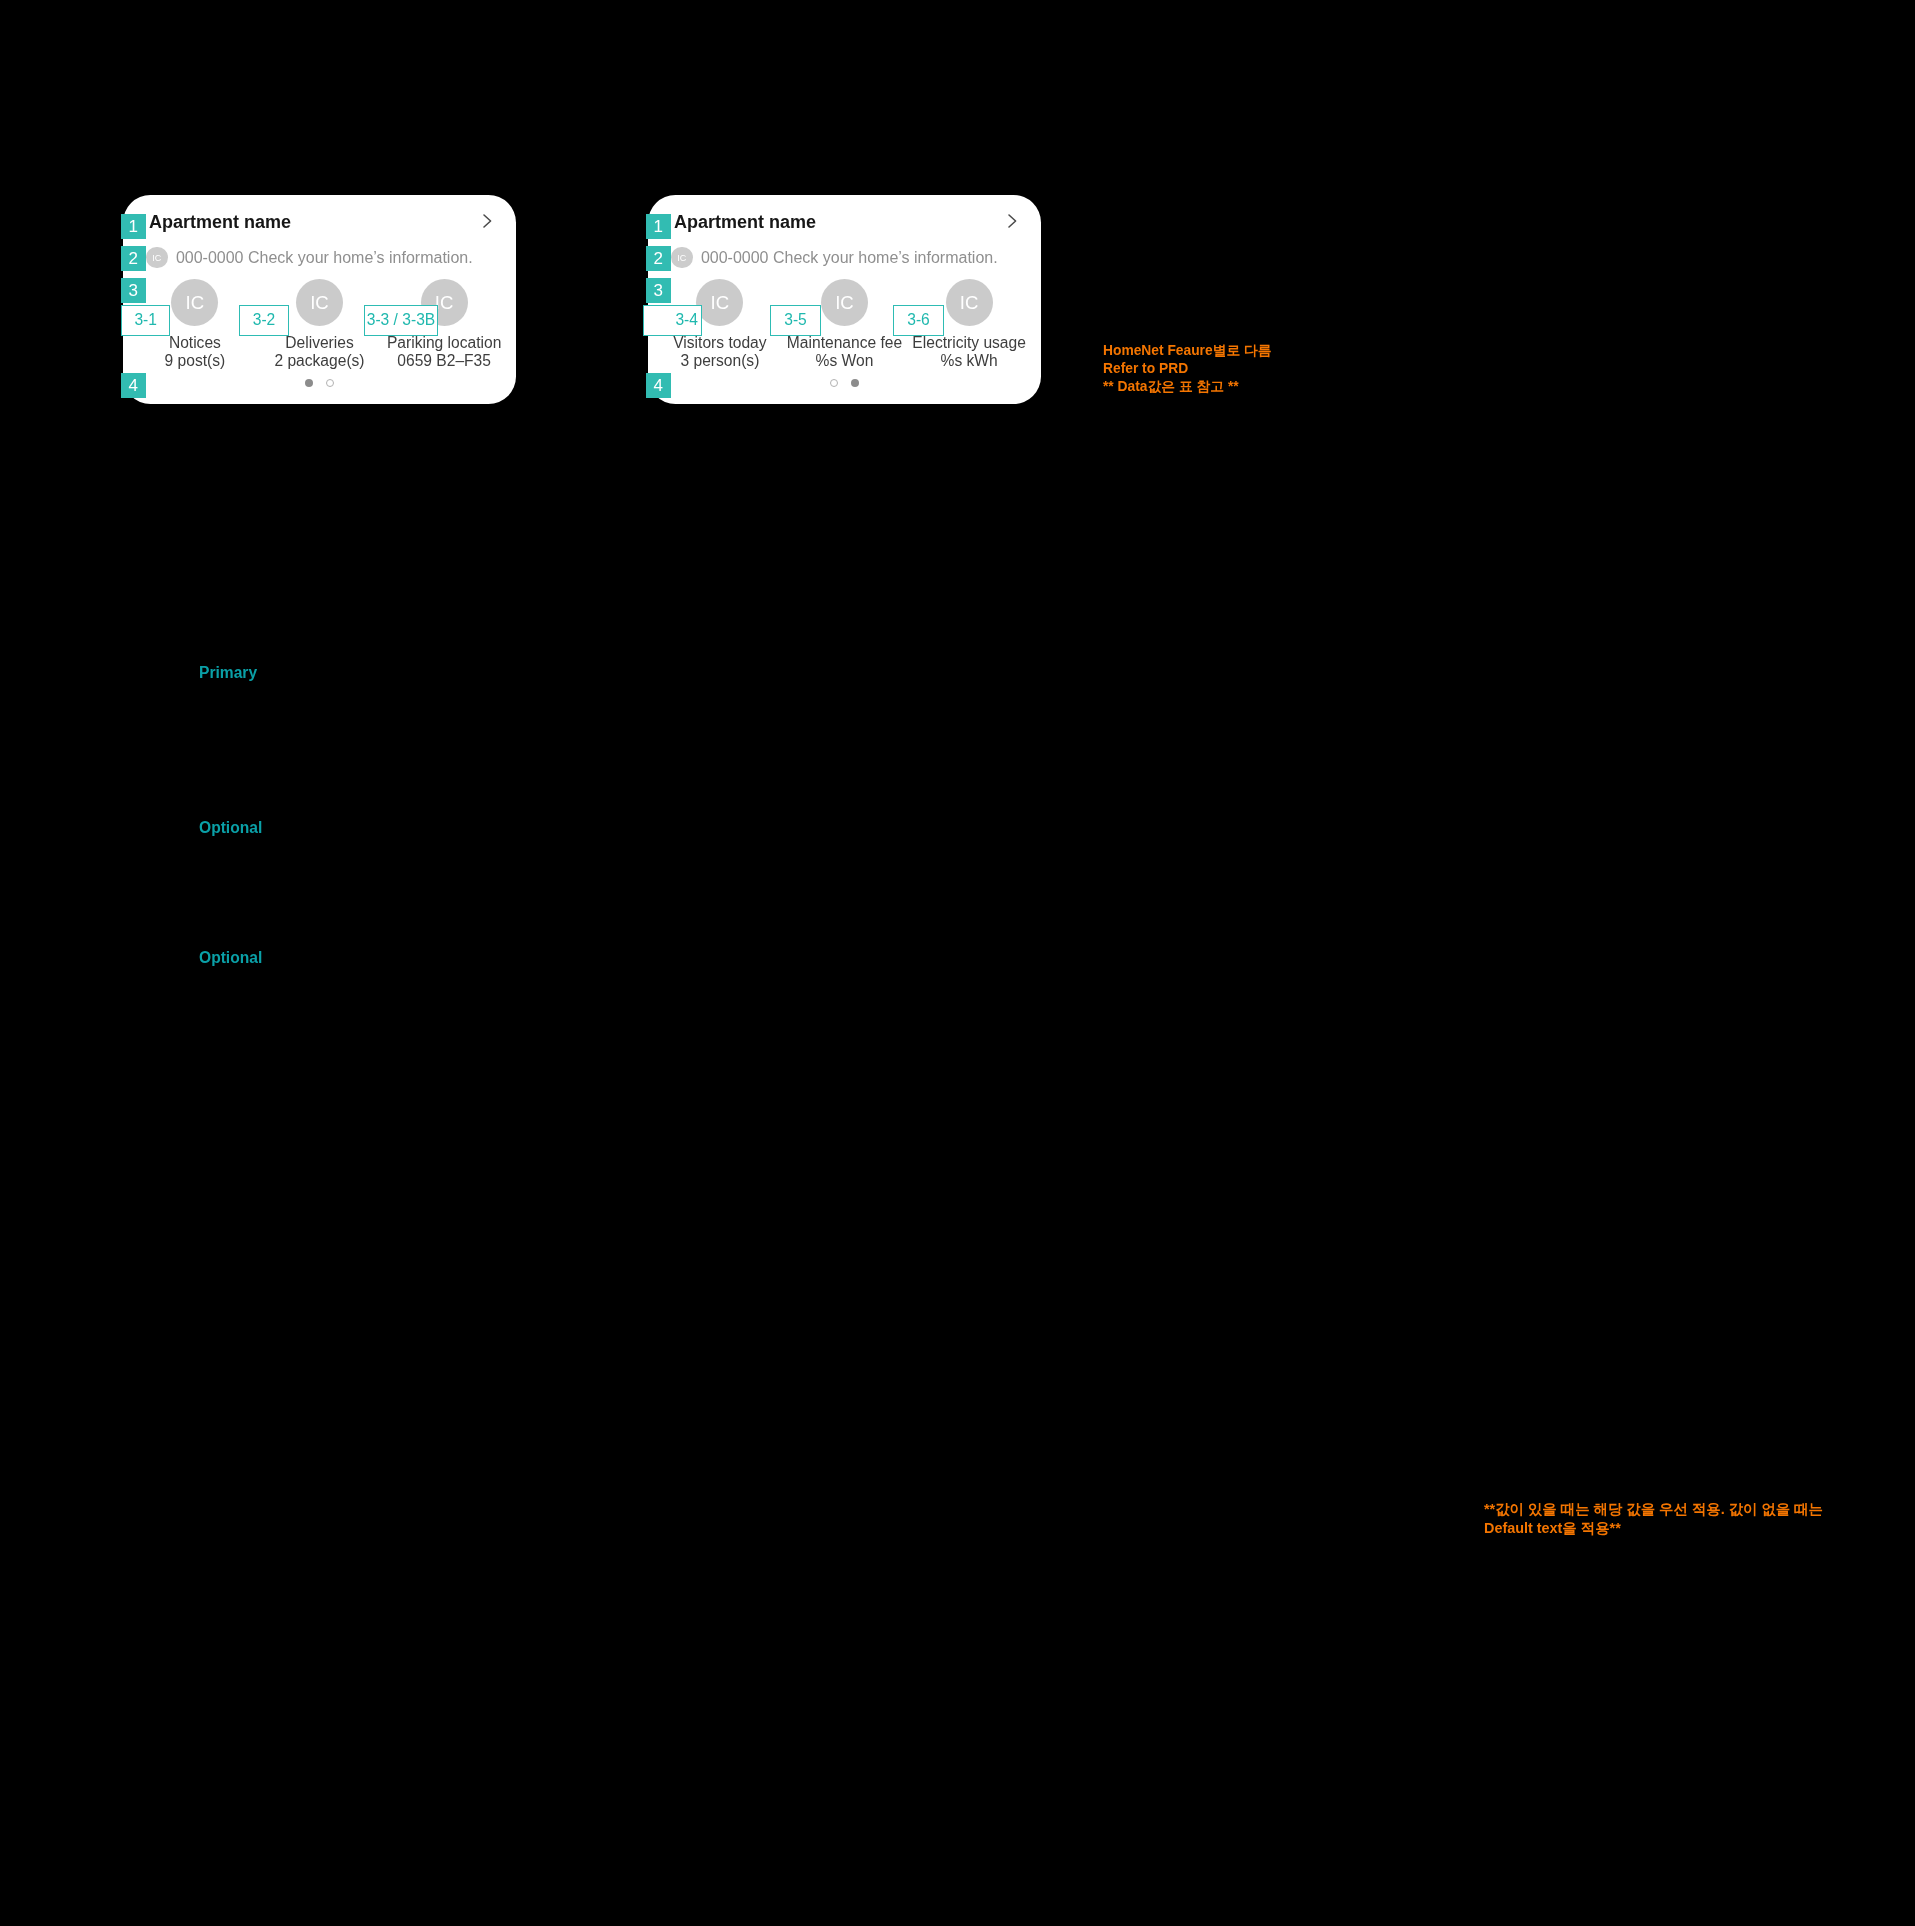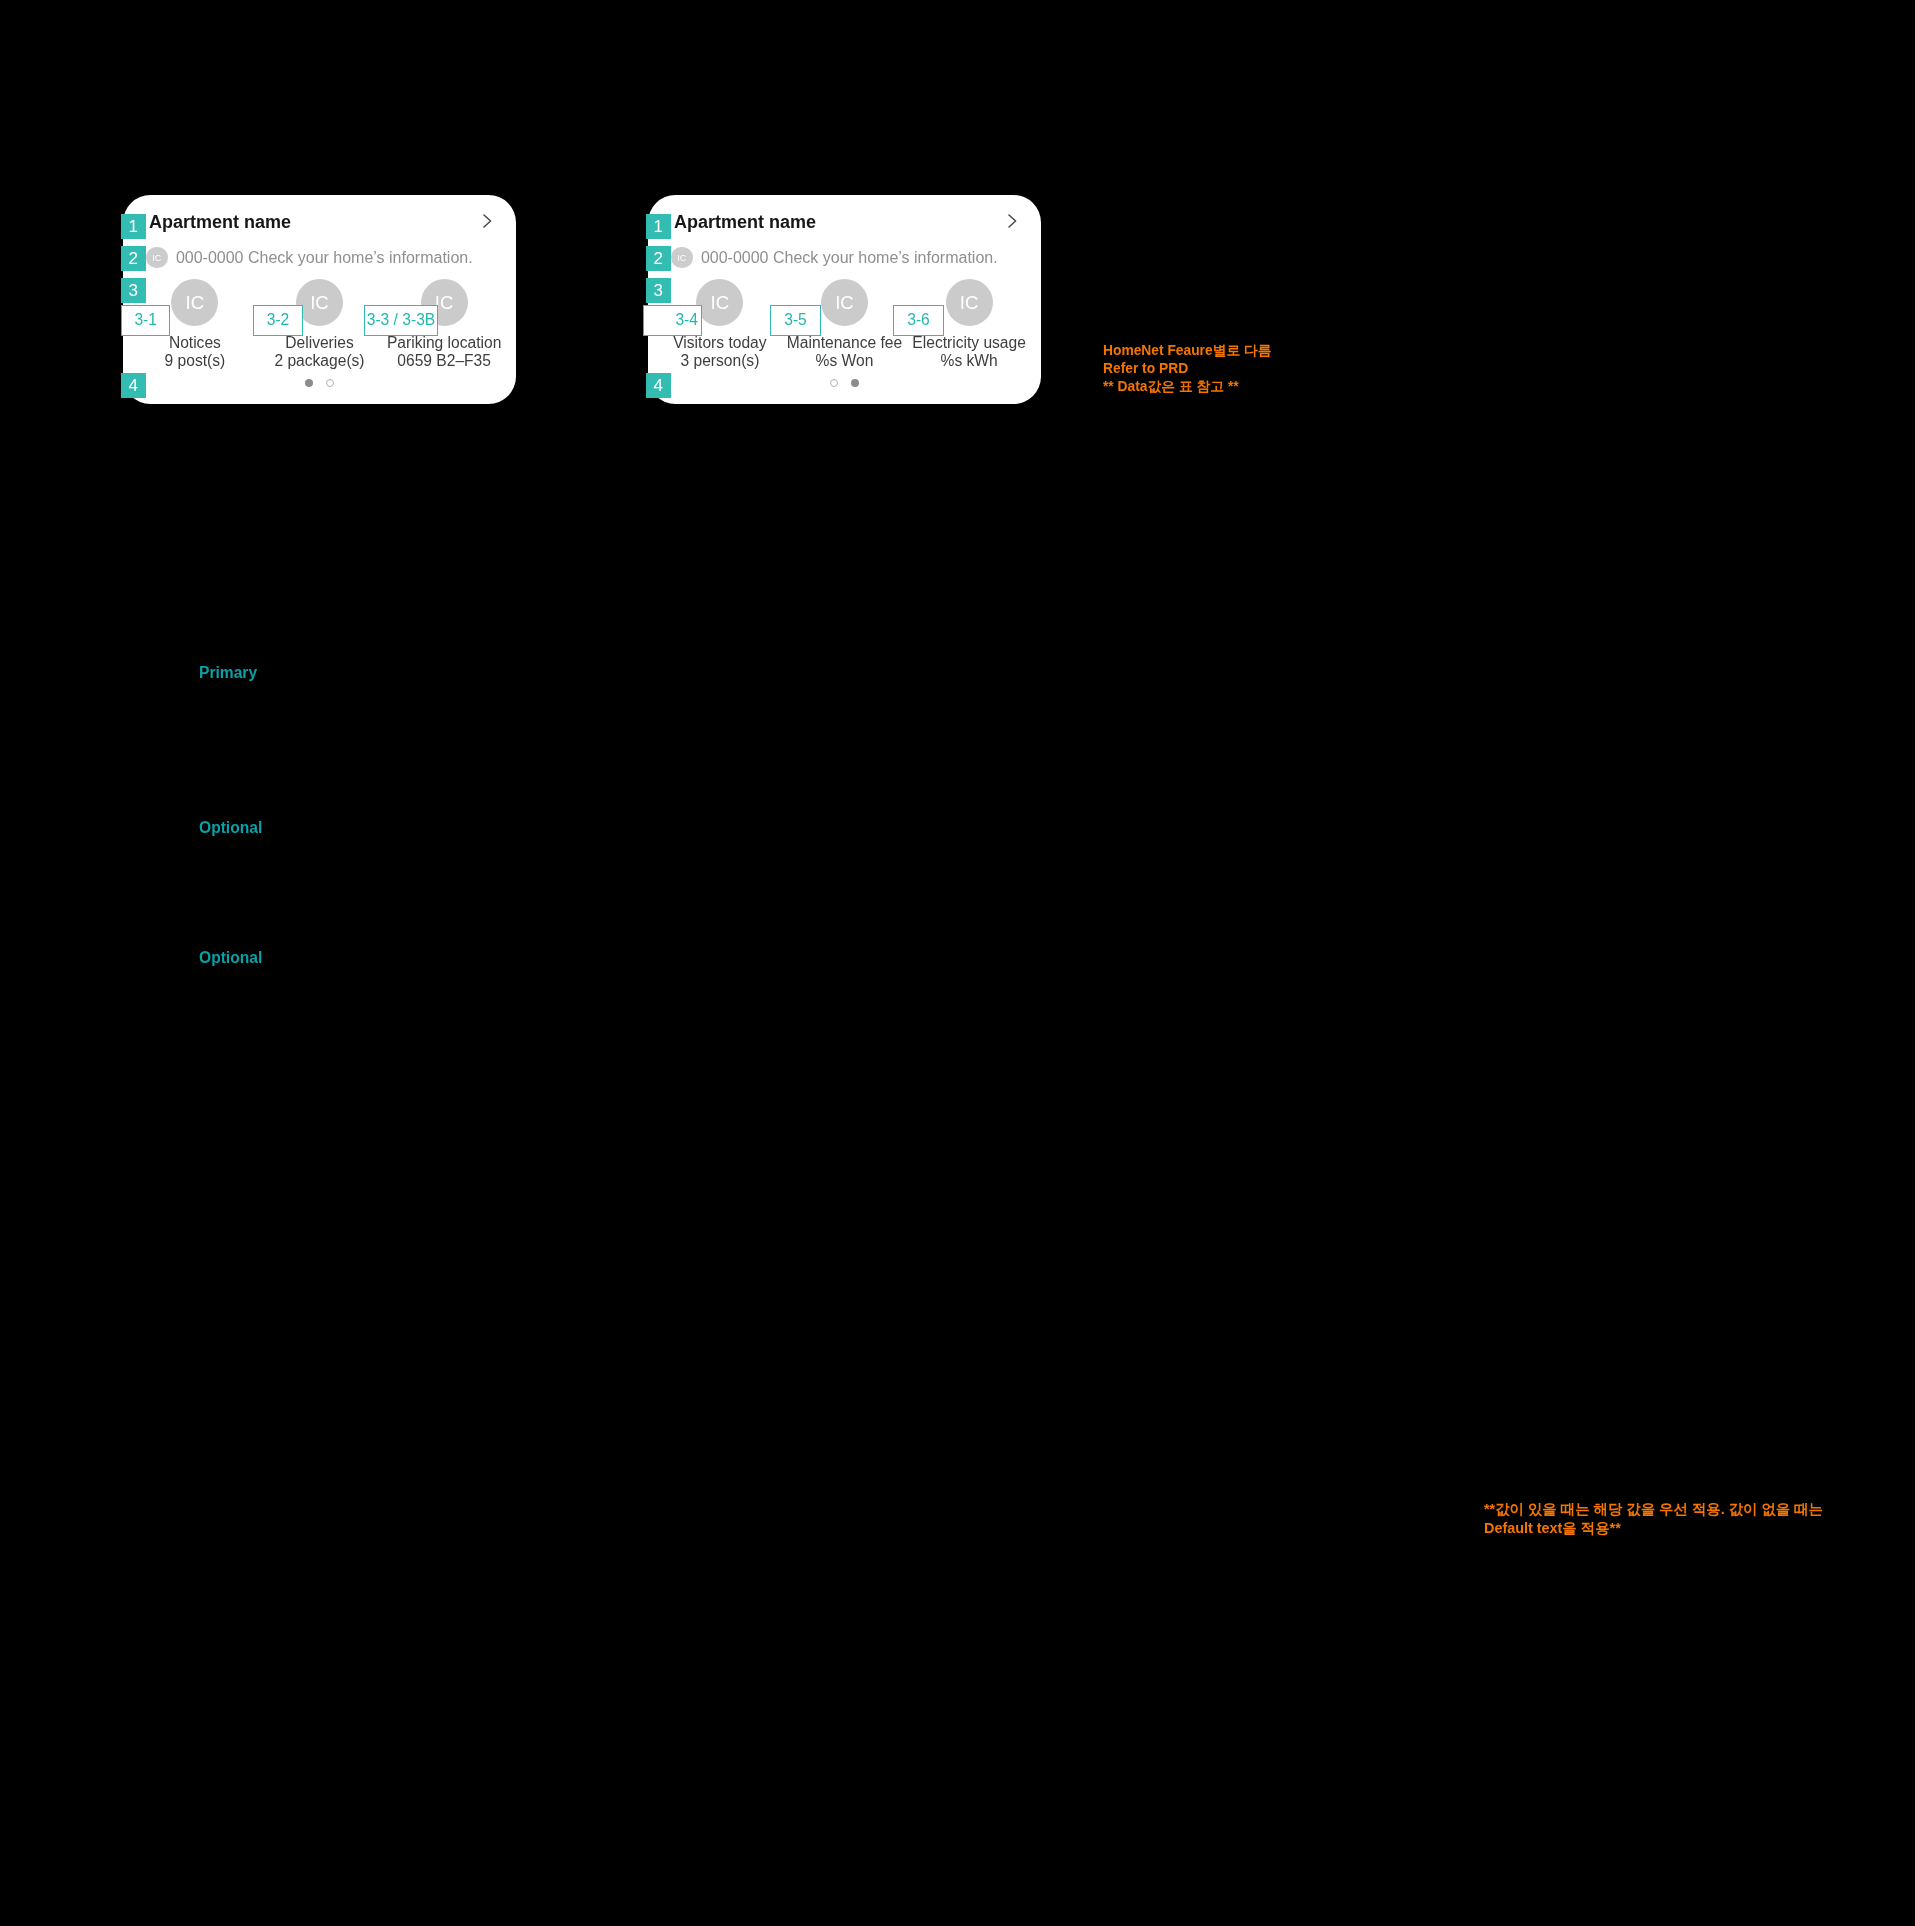--- a/index.html
+++ b/index.html
@@ -139,21 +139,21 @@
         <span class="dot filled"></span>
         <span class="dot ring"></span>
       </div>
     </div>
 
     <div class="num-badge nb-1">1</div>
     <div class="num-badge nb-2">2</div>
     <div class="num-badge nb-3">3</div>
     <div class="num-badge nb-4">4</div>
     <div class="tag-box" style="left:-1.8px;width:49px;">3-1</div>
-    <div class="tag-box" style="left:130px;width:50px;">3-2</div>
+    <div class="tag-box" style="left:116px;width:50px;">3-2</div>
     <div class="tag-box" style="left:241px;width:74px;">3-3 / 3-3B</div>
   </div>
 
   <div class="card-wrap c2">
     <div class="card">
 
       <div class="title-row">
         <span class="card-title">Apartment name</span>
         <span>
           <svg class="chevron" viewBox="0 0 30 30">

